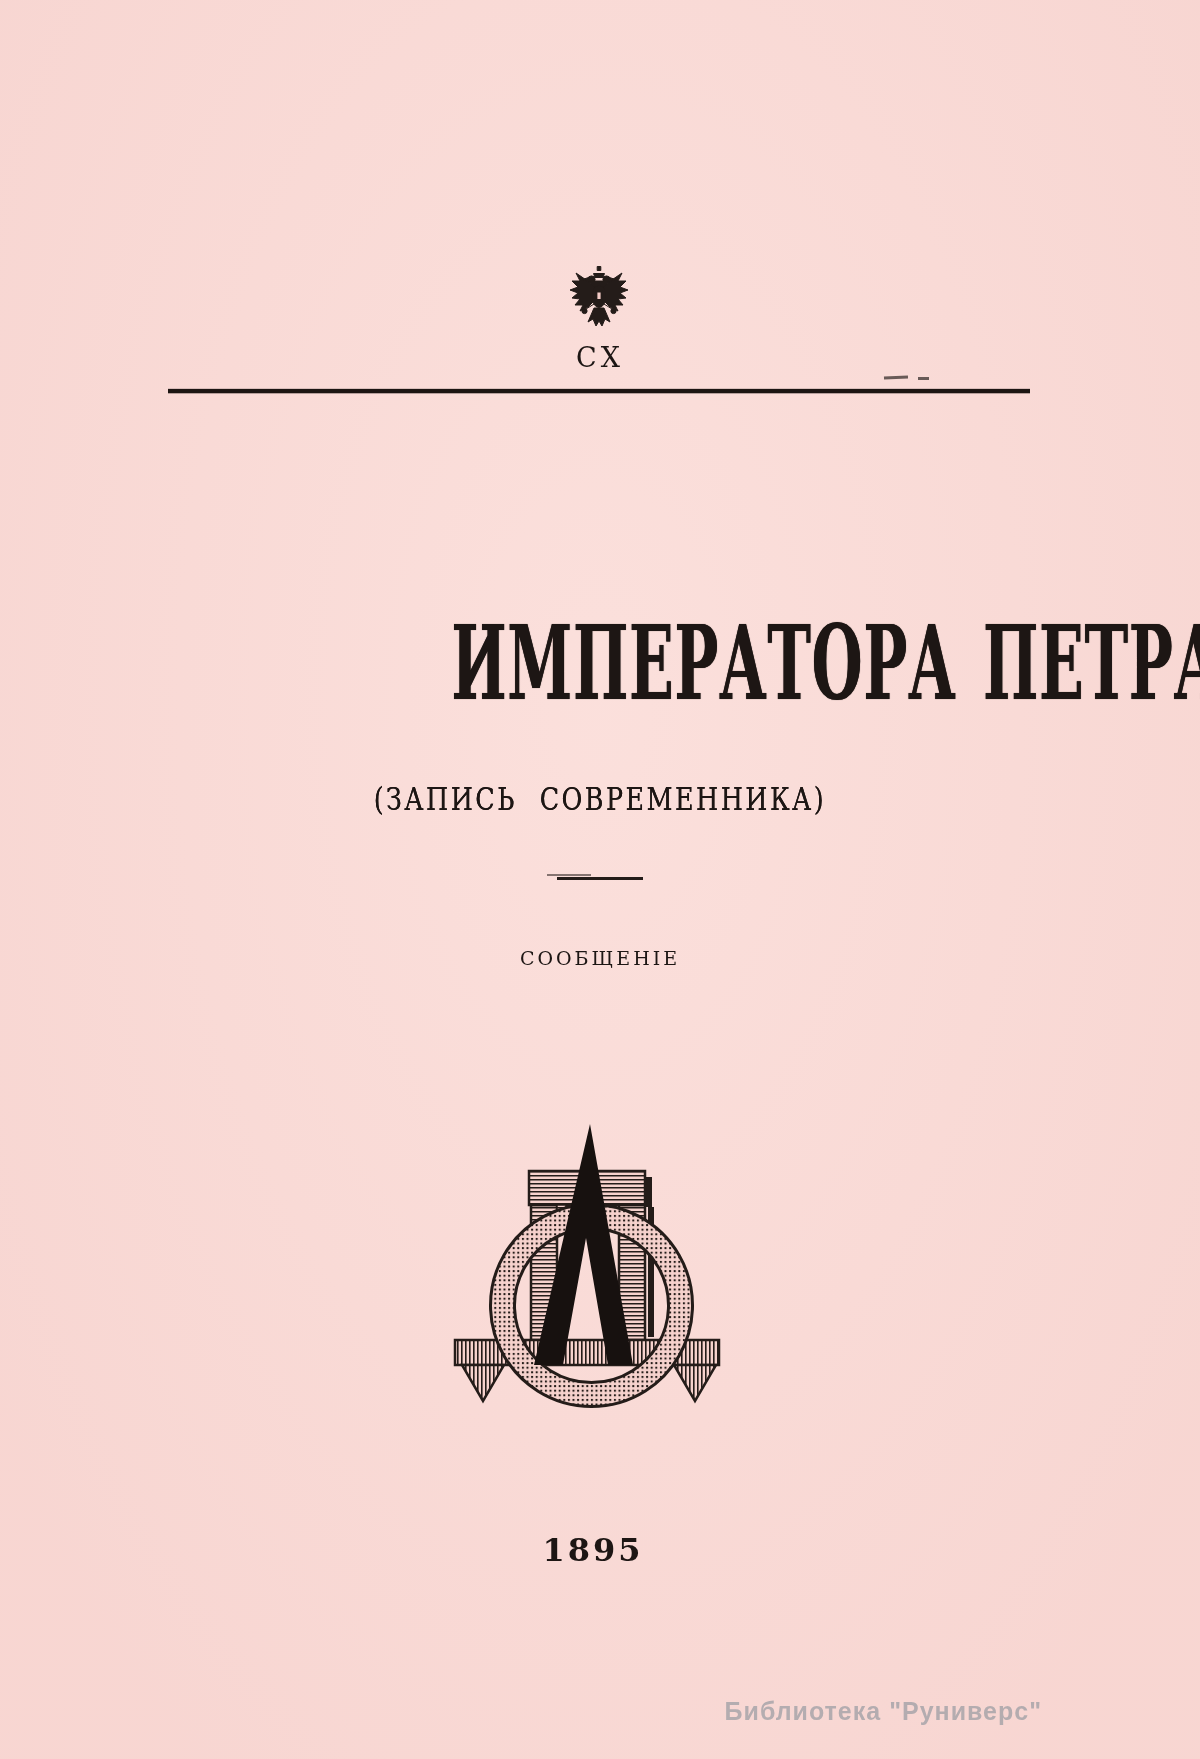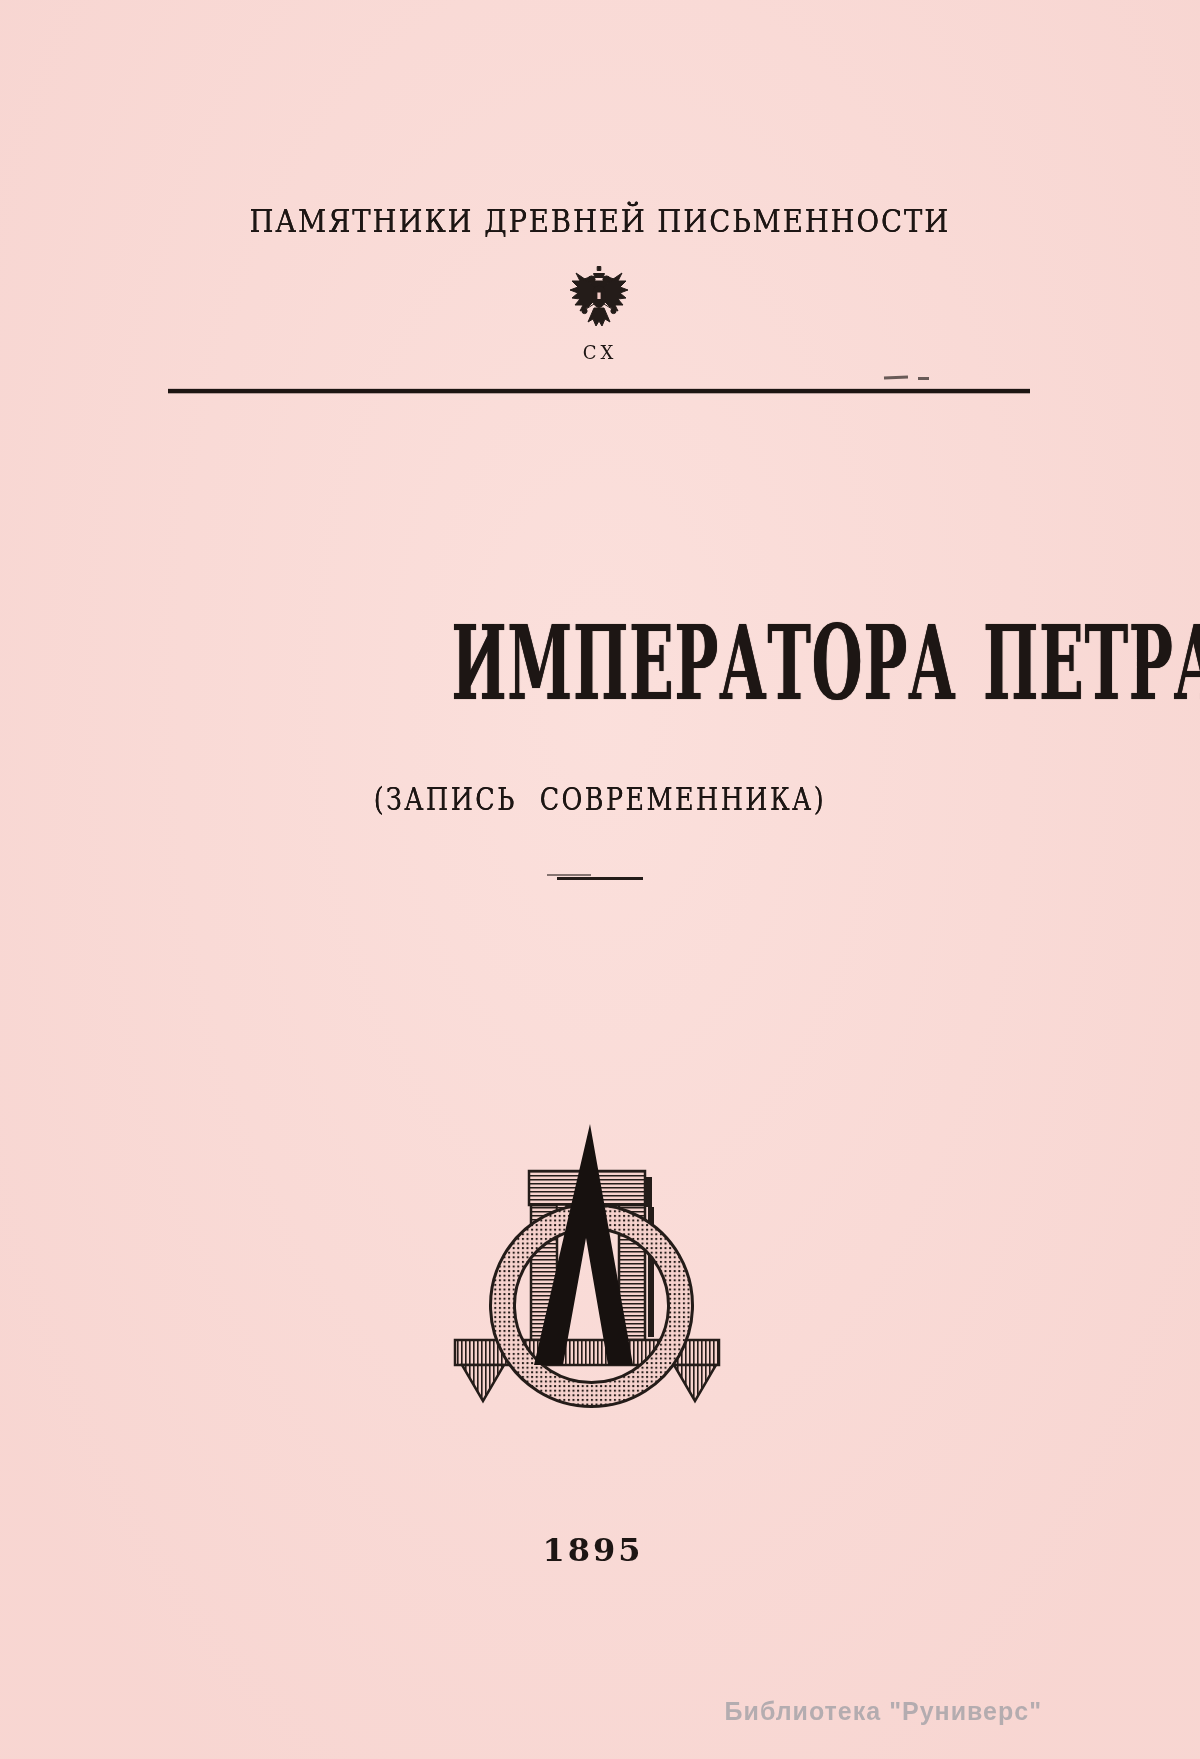--- a/index.html
+++ b/index.html
@@ -7,21 +7,21 @@
     position:relative; width:1200px; height:1759px; overflow:hidden;
     background:#f9d9d5;
     background-image: radial-gradient(ellipse at 50% 40%, rgba(255,236,232,.35), rgba(243,205,200,.25) 85%);
     font-family:"DejaVu Serif", serif;
     color:#1d1614;
   }
   .cline { position:absolute; left:0; right:0; text-align:center; white-space:nowrap; }
   .hdr  { top:203px; font-size:30px; letter-spacing:2px; }
   .hdr span { display:inline-block; transform:scale(.92,1.05); text-shadow:0 0 .6px #1d1614; }
   .eagle { position:absolute; left:568px; top:265px; width:62px; height:72px; }
-  .cx   { top:342px; font-size:18px; letter-spacing:4px; }
+  .cx   { top:342px; font-size:27px; letter-spacing:4px; }
   .rule { position:absolute; left:168px; top:389px; width:862px; height:4px;
           background:#1c1512; box-shadow:0 1px 0 rgba(28,21,18,.30), 0 -1px 0 rgba(28,21,18,.15); }
   .dash { position:absolute; background:rgba(28,21,18,.65); }
   .dash1 { left:884px; top:376px; width:24px; height:3px; transform:rotate(-2deg); }
   .dash2 { left:918px; top:377px; width:11px; height:3px; }
   .t1 { top:487px; font-size:55px; }
   .t1 span { display:inline-block; transform:scale(.76,1.02); letter-spacing:3px; word-spacing:24px;
              text-shadow:0 0 .8px #1d1614; }
   .t2 { top:607px; height:112px; line-height:112px; font-size:103px; font-weight:bold; }
   .t2 span { display:inline-block; transform:scale(.57,1.0); transform-origin:50% 50%;
@@ -37,23 +37,20 @@
   .logo { position:absolute; left:452px; top:1122px; width:272px; height:292px; }
   .year { top:1531px; font-size:32px; font-weight:bold; letter-spacing:3px; transform:translateX(-7px); }
   .wm { position:absolute; right:158px; top:1697px; font-family:"Liberation Sans", sans-serif;
         font-weight:bold; font-size:25px; color:#8b939b; opacity:.62; letter-spacing:1px; white-space:nowrap; }
 </style>
 </head>
 <body>
 
 <div id="page">
 
-  <div class="cline hdr">
-    <span>ПАМЯТНИКИ ДРЕВНЕЙ ПИСЬМЕННОСТИ</span>
-  </div>
 
   <svg class="eagle" viewBox="0 0 62 70">
     <g fill="#241c19" stroke="#241c19" stroke-width="1" stroke-linejoin="round">
 
       <rect x="29.2" y="0.5" width="3.6" height="4"></rect>
       <path d="M25.5 7.5 h11 l-1.5 4 h-8 z"></path>
 
       <path d="M27 20 L8 7 L12 15 L4 15 L10 21 L2 24 L10 27 L4 32 L12 33 L7 39 L15 39 L12 45 L20 41 L27 34 Z"></path>
 
       <path d="M35 20 L54 7 L50 15 L58 15 L52 21 L60 24 L52 27 L58 32 L50 33 L55 39 L47 39 L50 45 L42 41 L35 34 Z"></path>
@@ -88,20 +85,21 @@
   <div class="cline t2">
     <span>ИМПЕРАТОРА ПЕТРА ВЕЛИКАГО</span>
   </div>
 
   <div class="cline sub">
     <span>(ЗАПИСЬ СОВРЕМЕННИКА)</span>
   </div>
 
   <div class="divider"></div>
 
+  <div class="cline soob">СООБЩЕНІЕ</div>
 
 
   <svg class="logo" viewBox="0 0 272 292">
     <defs>
       <pattern id="hz" width="4" height="4" patternUnits="userSpaceOnUse">
         <rect width="4" height="4" fill="#f6d2cd"></rect>
         <rect y="1" width="4" height="1.5" fill="#241c19"></rect>
       </pattern>
       <pattern id="vt" width="4" height="4" patternUnits="userSpaceOnUse">
         <rect width="4" height="4" fill="#f6d2cd"></rect>

